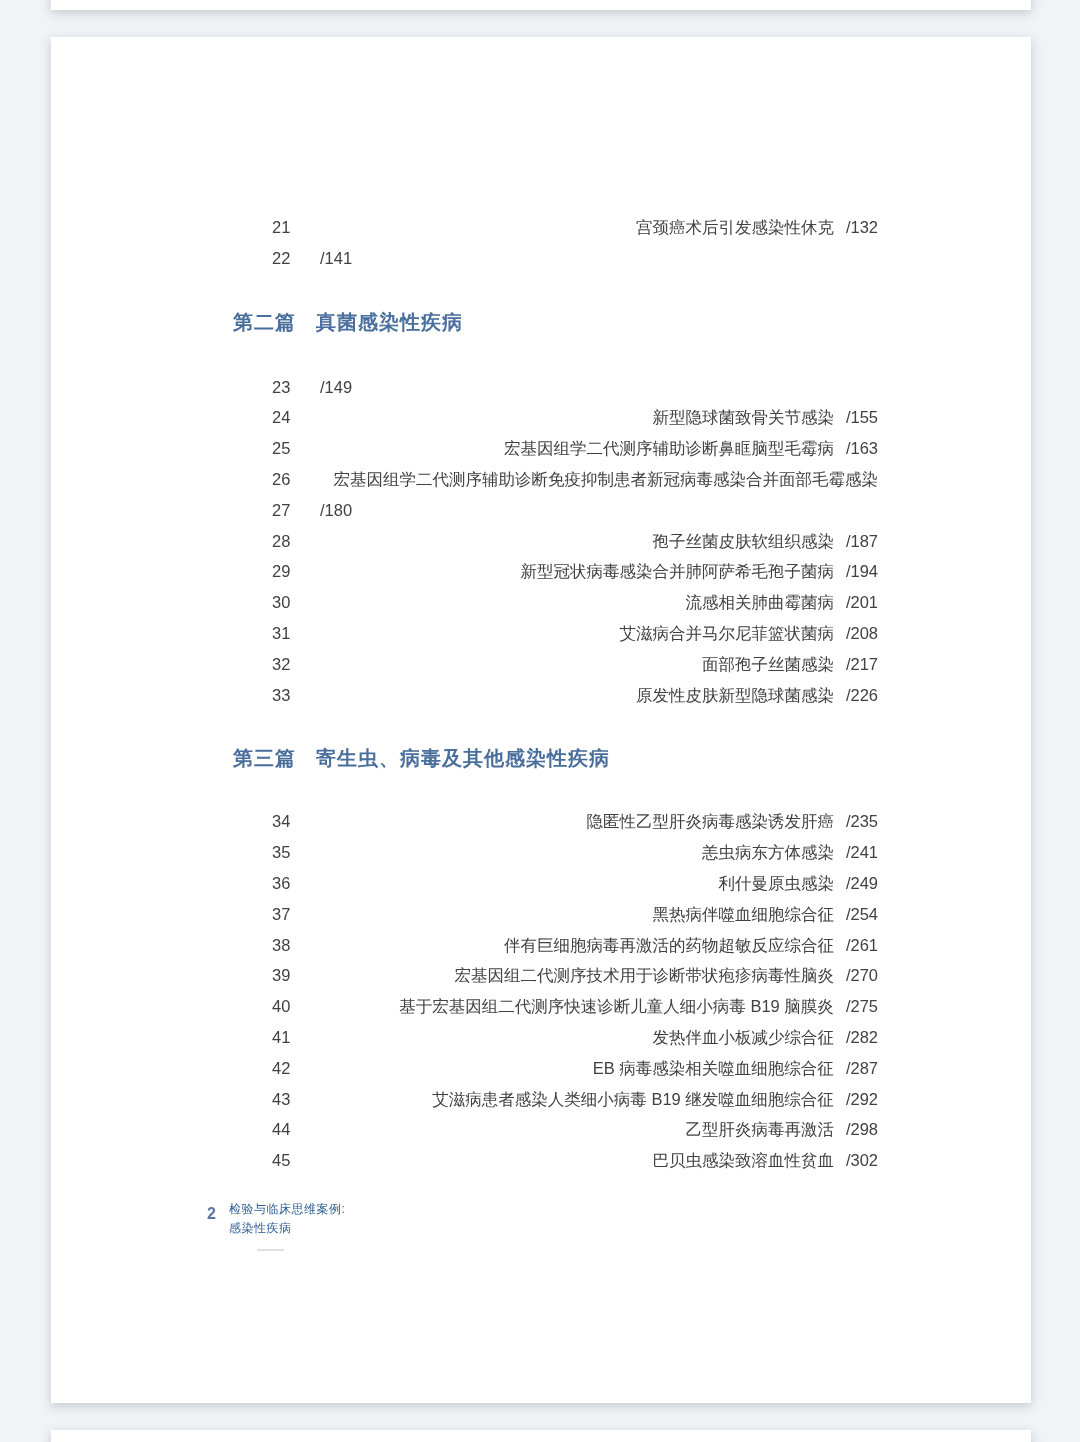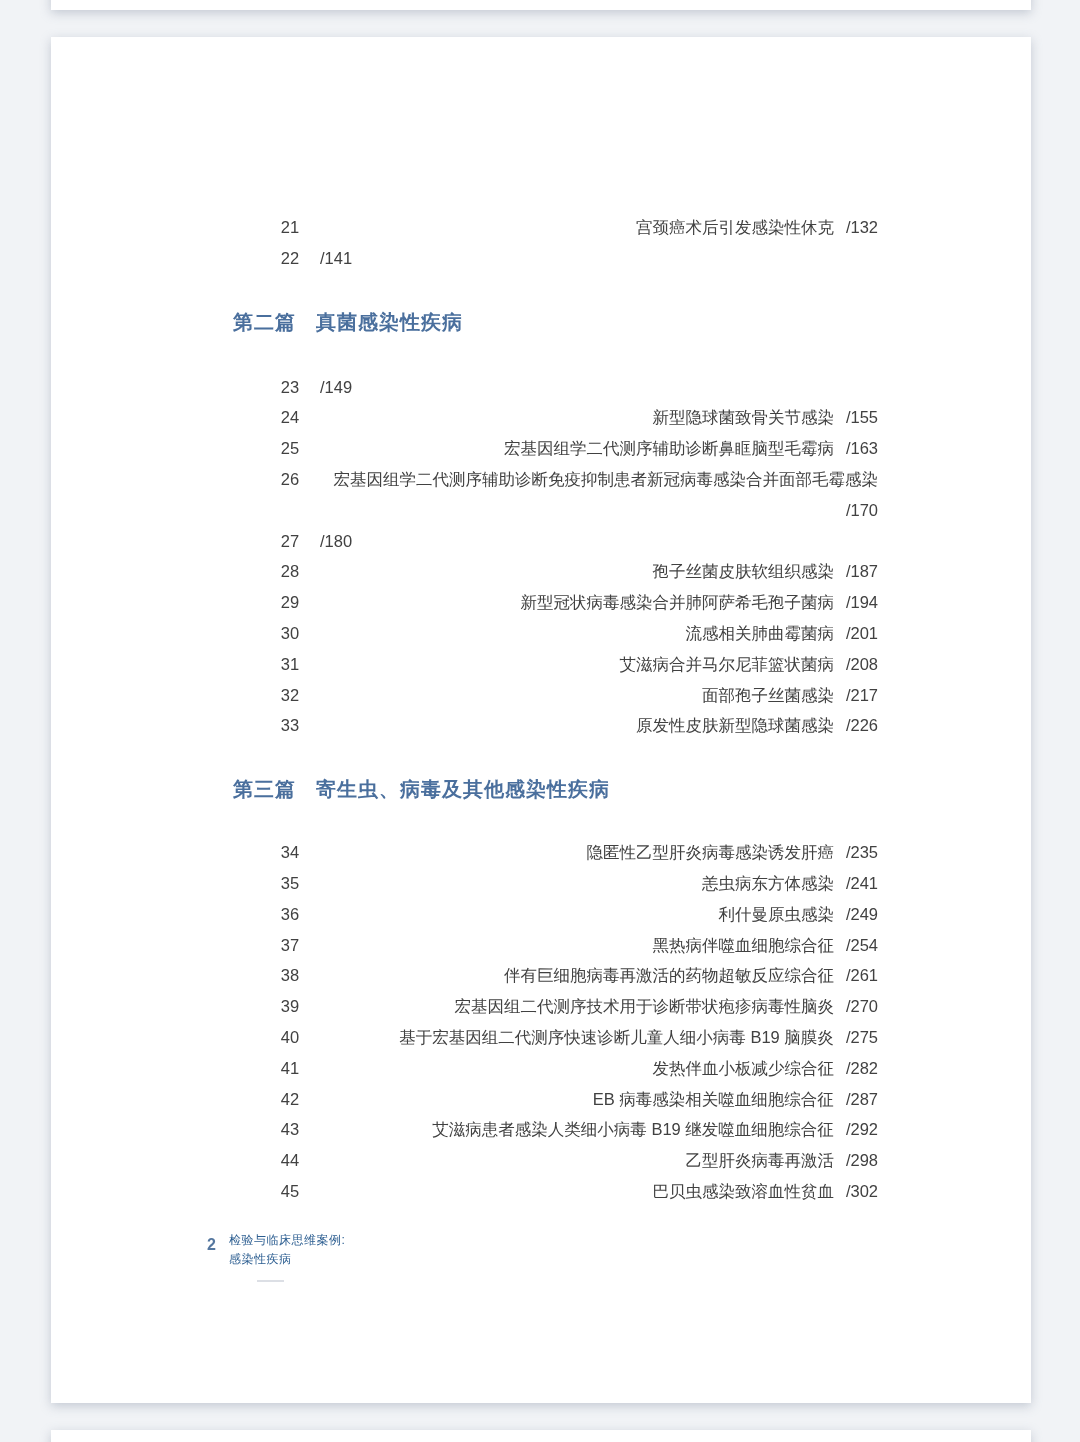--- a/index.html
+++ b/index.html
@@ -33,21 +33,21 @@
     padding:175px 153px 0 182px;
   }
 
   
   .toc-row{
     display:flex;align-items:center;
     height:30.8px;line-height:30.8px;
     font-size:16.5px;color:var(--text);
     white-space:nowrap;
   }
-  .toc-row .toc-num{width:36px;padding-left:39px;box-sizing:content-box;flex:0 0 auto;text-align:center;}
+  .toc-row .toc-num{width:36px;padding-left:39px;box-sizing:content-box;flex:0 0 auto;}
   .toc-row .toc-title{flex:1 1 auto;overflow:visible;text-align:right;}
   .toc-row .toc-page{flex:0 0 auto;margin-left:12px;}
   .toc-row.cont{justify-content:flex-end;}
 
   
   .sec-header{
     display:flex;
     height:30px;line-height:30px;
     font-size:20px;font-weight:bold;color:var(--accent);
     letter-spacing:1px;
@@ -113,23 +113,20 @@
               <span class="toc-page">/155</span>
             </div>
             <div class="toc-row">
               <span class="toc-num">25</span>
               <span class="toc-title">宏基因组学二代测序辅助诊断鼻眶脑型毛霉病</span>
               <span class="toc-page">/163</span>
             </div>
             <div class="toc-row">
               <span class="toc-num">26</span>
               <span class="toc-title">宏基因组学二代测序辅助诊断免疫抑制患者新冠病毒感染合并面部毛霉感染</span>
-            </div>
-            <div class="toc-row cont">
-              <span class="toc-page">/170</span>
             </div>
             <div class="toc-row">
               <span class="toc-num">27</span>
               <span class="toc-page">/180</span>
             </div>
             <div class="toc-row">
               <span class="toc-num">28</span>
               <span class="toc-title">孢子丝菌皮肤软组织感染</span>
               <span class="toc-page">/187</span>
             </div>

